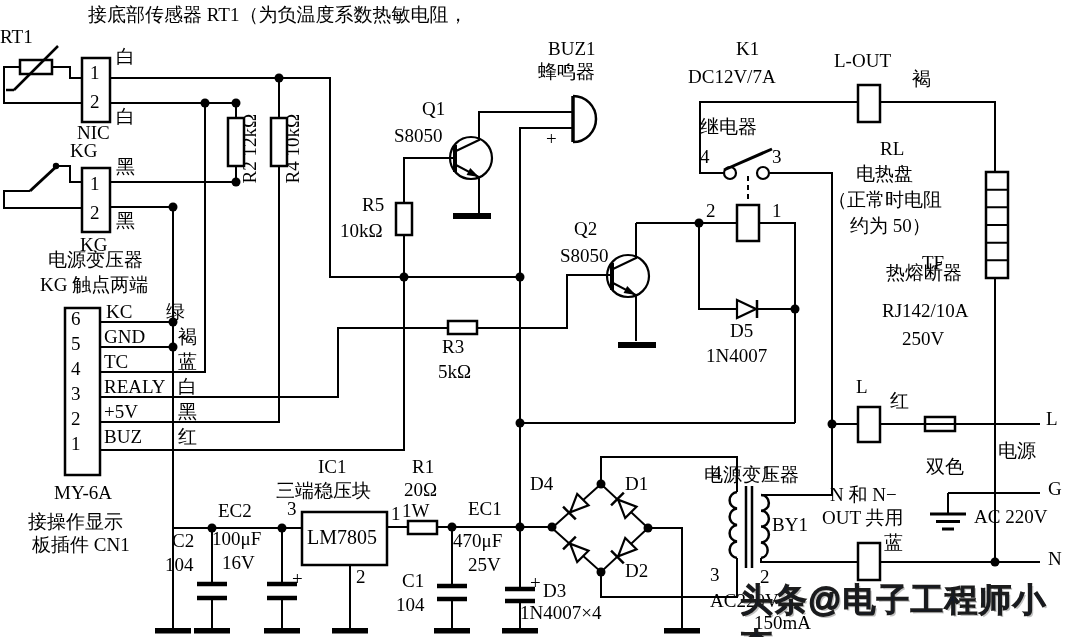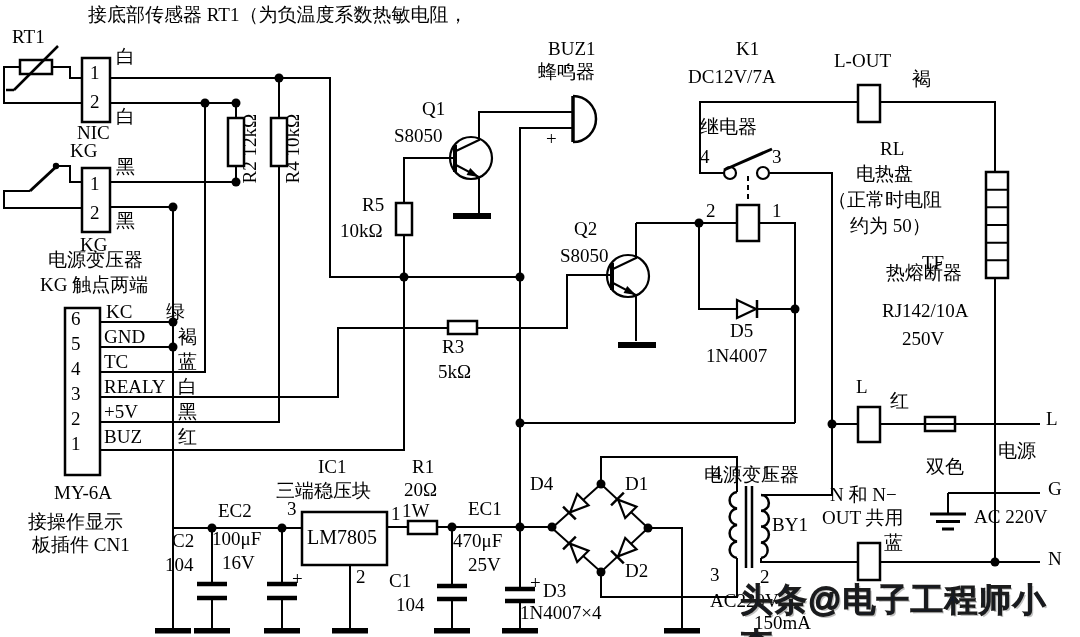--- a/index.html
+++ b/index.html
@@ -186,21 +186,21 @@
           <circle cx="995" cy="562" r="4.5"></circle>
       <circle cx="601" cy="484" r="4.5"></circle>
           <circle cx="552" cy="527" r="4.5"></circle>
           <circle cx="648" cy="528" r="4.5"></circle>
       <circle cx="601" cy="572" r="4.5"></circle>
     </g>
   </g>
 </svg>
 
 <div class="lbl" style="left:88px;top:4px">接底部传感器 RT1（为负温度系数热敏电阻，</div>
-<div class="lbl" style="left:12px;top:26px">RT1</div>
+<div class="lbl" style="left:0;top:26px">RT1</div>
 
 <div class="lbl" style="left:90px;top:62px">1</div>
 <div class="lbl" style="left:90px;top:91px">2</div>
 <div class="lbl" style="left:116px;top:46px">白</div>
 <div class="lbl" style="left:116px;top:106px">白</div>
 <div class="lbl" style="left:77px;top:122px">NIC</div>
 
 <div class="lbl" style="left:70px;top:140px">KG</div>
 <div class="lbl" style="left:90px;top:173px">1</div>
 <div class="lbl" style="left:90px;top:202px">2</div>
@@ -253,21 +253,21 @@
 <div class="lbl" style="left:356px;top:566px">2</div>
 
 <div class="lbl" style="left:412px;top:456px">R1</div>
 <div class="lbl" style="left:404px;top:479px">20Ω</div>
 <div class="lbl" style="left:402px;top:500px">1W</div>
 
 <div class="lbl" style="left:468px;top:498px">EC1</div>
 <div class="lbl" style="left:453px;top:530px">470μF</div>
 <div class="lbl" style="left:468px;top:554px">25V</div>
 <div class="lbl" style="left:530px;top:572px">+</div>
-<div class="lbl" style="left:389px;top:570px">C1</div>
+<div class="lbl" style="left:402px;top:570px">C1</div>
 <div class="lbl" style="left:396px;top:594px">104</div>
 
 <div class="lbl" style="left:530px;top:473px">D4</div>
 <div class="lbl" style="left:625px;top:473px">D1</div>
 <div class="lbl" style="left:543px;top:580px">D3</div>
 <div class="lbl" style="left:625px;top:560px">D2</div>
 <div class="lbl" style="left:520px;top:602px">1N4007×4</div>
 
 <div class="lbl" style="left:422px;top:98px">Q1</div>
 <div class="lbl" style="left:394px;top:125px">S8050</div>

